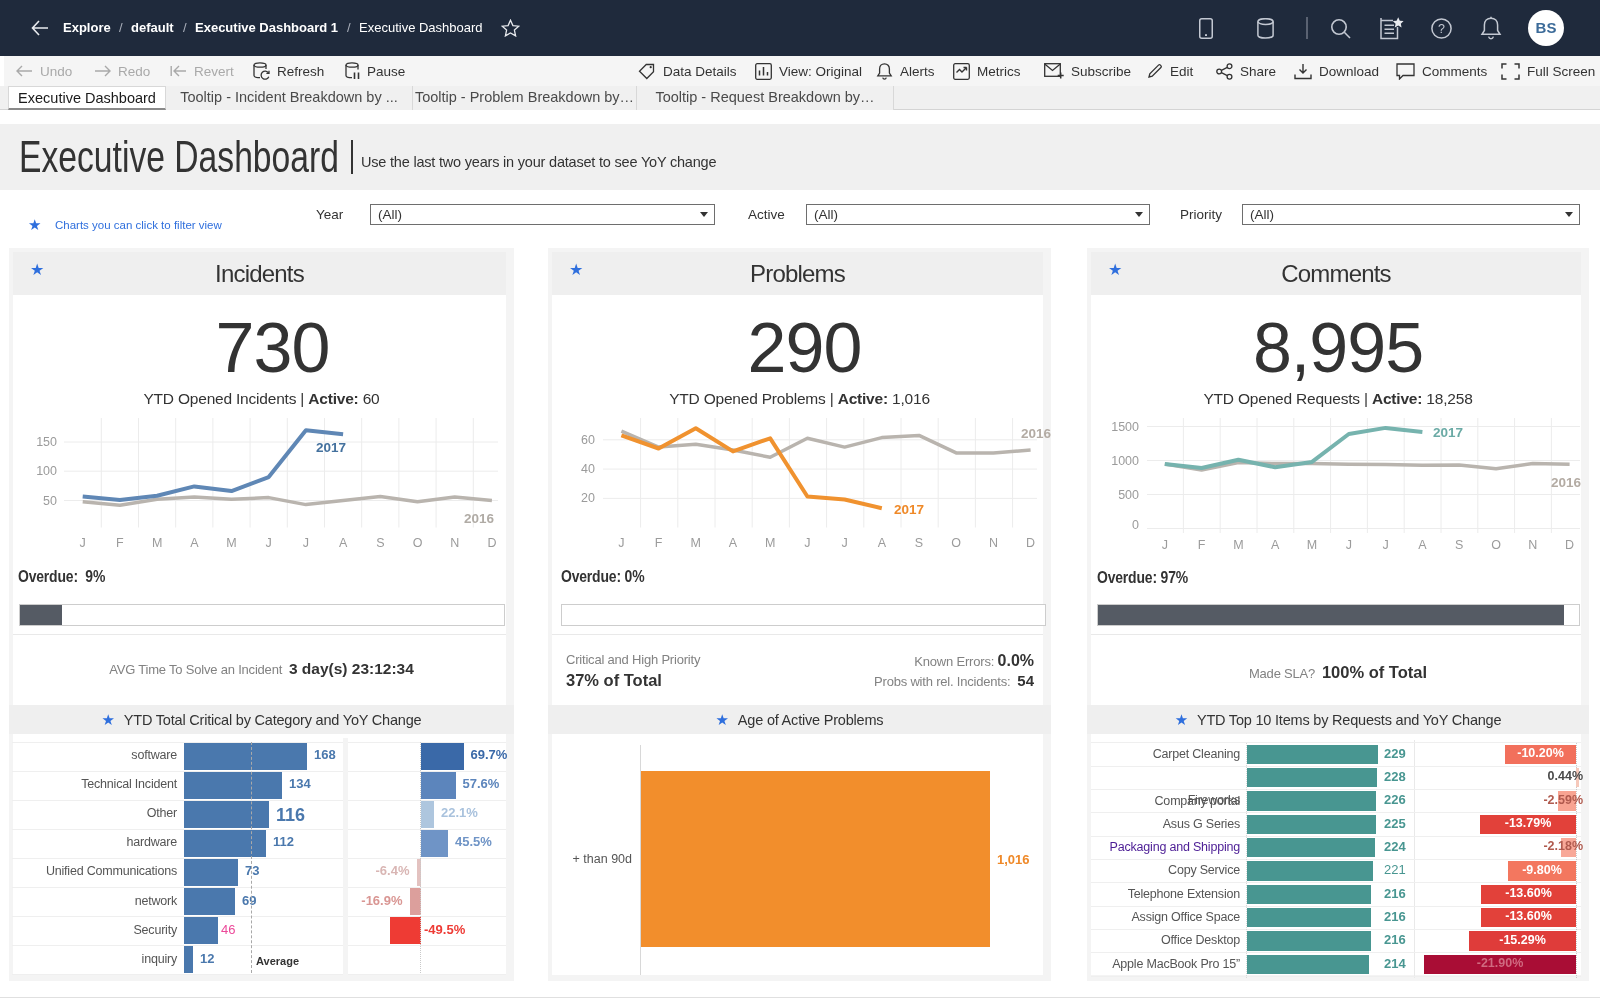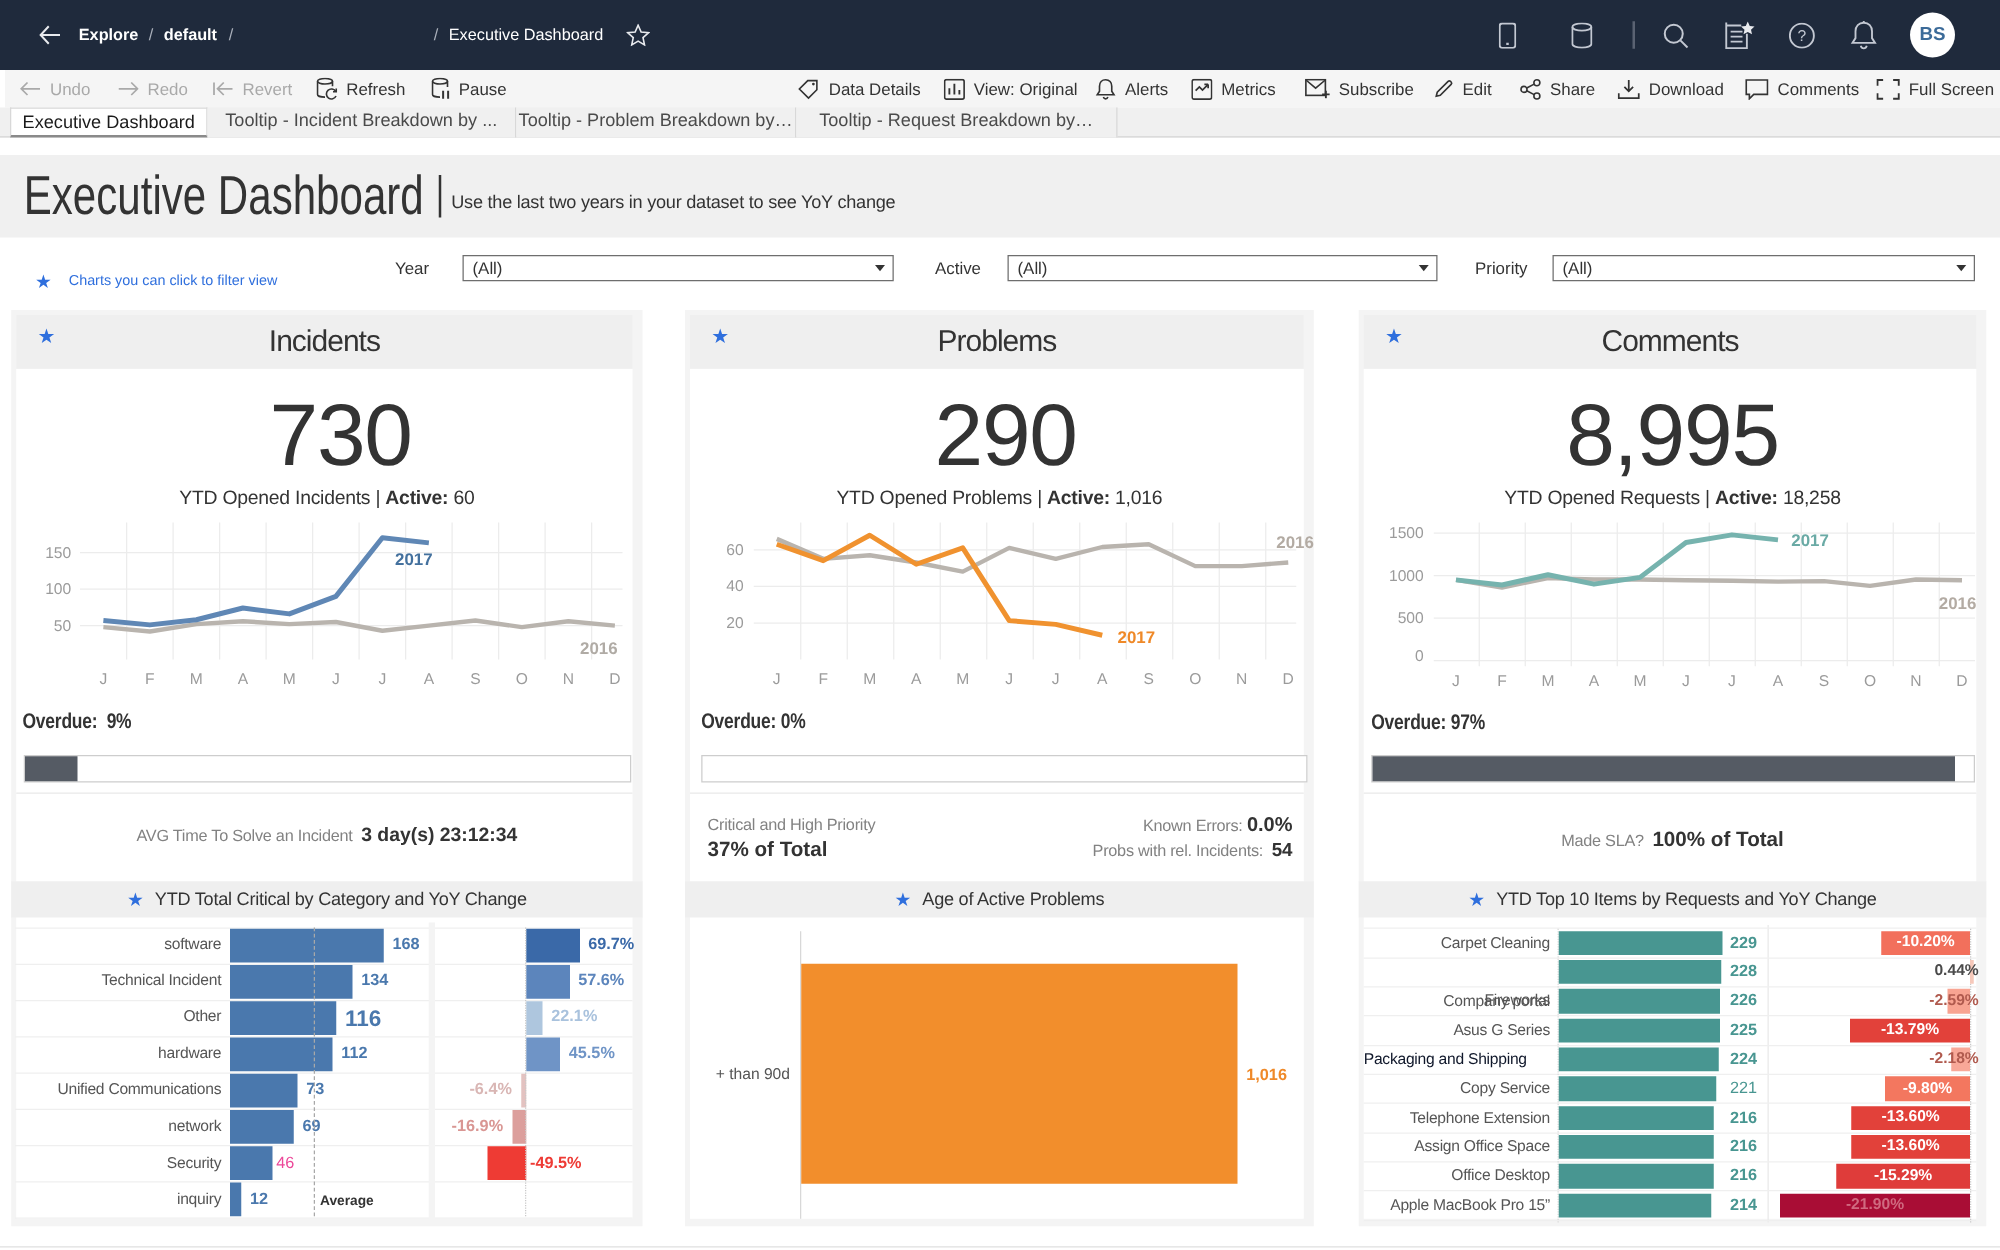--- a/index.html
+++ b/index.html
@@ -51,20 +51,21 @@
 <body>
 
 <div id="navbar">
   <svg class="abs" style="left:31px;top:20px" width="17" height="16" viewBox="0 0 17 16">
     <path d="M8 1 L1.5 8 L8 15 M1.5 8 H17" stroke="#e8eaee" stroke-width="1.6" fill="none"></path>
   </svg>
   <div class="crumb" style="left:63px;font-weight:bold;">Explore</div>
   <div class="crumb" style="left:119px;color:#aab0bb;">/</div>
   <div class="crumb" style="left:131px;font-weight:bold;">default</div>
   <div class="crumb" style="left:183px;color:#aab0bb;">/</div>
+  <div class="crumb" style="left:195px;font-weight:bold;">Executive Dashboard 1</div>
   <div class="crumb" style="left:347px;color:#aab0bb;">/</div>
   <div class="crumb" style="left:359px;">Executive Dashboard</div>
   <svg class="abs" style="left:501px;top:19px" width="19" height="18" viewBox="0 0 19 18">
     <path d="M9.5 1.2 L11.9 6.6 L17.8 7.2 L13.4 11.1 L14.6 16.9 L9.5 13.9 L4.4 16.9 L5.6 11.1 L1.2 7.2 L7.1 6.6 Z" fill="none" stroke="#e8eaee" stroke-width="1.3"></path>
   </svg>
 
   <svg class="abs" style="left:1199px;top:18px" width="14" height="21" viewBox="0 0 14 21">
     <rect x="0.75" y="0.75" width="12.5" height="19.5" rx="2" fill="none" stroke="#c3c8d2" stroke-width="1.5"></rect>
     <rect x="6" y="16.2" width="2" height="1.8" fill="#c3c8d2"></rect>
   </svg>
@@ -507,21 +508,21 @@
     <div class="abs" style="left:1091px;top:793.2px;width:149px;text-align:right;font-size:12.5px;color:#555;letter-spacing:-0.2px;white-space:nowrap;">Fireworks</div>
     <div class="abs" style="left:1247px;top:791.2px;width:129px;height:19.5px;background:#489691;"></div>
     <div class="abs" style="left:1384px;top:792.2px;font-size:13px;font-weight:bold;color:#489691;">226</div>
     <div class="abs" style="left:1558px;top:791.2px;width:18px;height:19.5px;background:#f8a492;"></div>
     <div class="abs" style="left:1400px;top:792.7px;width:183px;text-align:right;font-size:12.5px;font-weight:bold;color:#b05a4e;">-2.59%</div>
     <div class="abs" style="left:1091px;top:816.55px;width:149px;text-align:right;font-size:12.5px;color:#555;letter-spacing:-0.2px;white-space:nowrap;">Asus G Series</div>
     <div class="abs" style="left:1247px;top:814.55px;width:129px;height:19.5px;background:#489691;"></div>
     <div class="abs" style="left:1384px;top:815.55px;font-size:13px;font-weight:bold;color:#489691;">225</div>
     <div class="abs" style="left:1480px;top:814.55px;width:96px;height:19.5px;background:#e2413a;"></div>
     <div class="abs" style="left:1480px;top:816.05px;width:96px;text-align:center;font-size:12.5px;font-weight:bold;color:#fff;">-13.79%</div>
-    <div class="abs" style="left:1091px;top:839.9px;width:149px;font-size:12.5px;color:#0f172a;letter-spacing:-0.2px;white-space:nowrap;">Packaging and Shipping</div>
+    <div class="abs" style="left:1091px;top:839.9px;width:149px;text-align:right;font-size:12.5px;color:#4c1d95;letter-spacing:-0.2px;white-space:nowrap;">Packaging and Shipping</div>
     <div class="abs" style="left:1247px;top:837.9px;width:128px;height:19.5px;background:#489691;"></div>
     <div class="abs" style="left:1384px;top:838.9px;font-size:13px;font-weight:bold;color:#489691;">224</div>
     <div class="abs" style="left:1561px;top:837.9px;width:15px;height:19.5px;background:#f8a898;"></div>
     <div class="abs" style="left:1400px;top:839.4px;width:183px;text-align:right;font-size:12.5px;font-weight:bold;color:#b05a4e;">-2.18%</div>
     <div class="abs" style="left:1091px;top:863.25px;width:149px;text-align:right;font-size:12.5px;color:#555;letter-spacing:-0.2px;white-space:nowrap;">Copy Service</div>
     <div class="abs" style="left:1247px;top:861.25px;width:126px;height:19.5px;background:#489691;"></div>
     <div class="abs" style="left:1384px;top:862.25px;font-size:13px;font-weight:normal;color:#489691;">221</div>
     <div class="abs" style="left:1508px;top:861.25px;width:68px;height:19.5px;background:#f3775f;"></div>
     <div class="abs" style="left:1508px;top:862.75px;width:68px;text-align:center;font-size:12.5px;font-weight:bold;color:#fff;">-9.80%</div>
     <div class="abs" style="left:1091px;top:886.6px;width:149px;text-align:right;font-size:12.5px;color:#555;letter-spacing:-0.2px;white-space:nowrap;">Telephone Extension</div>

